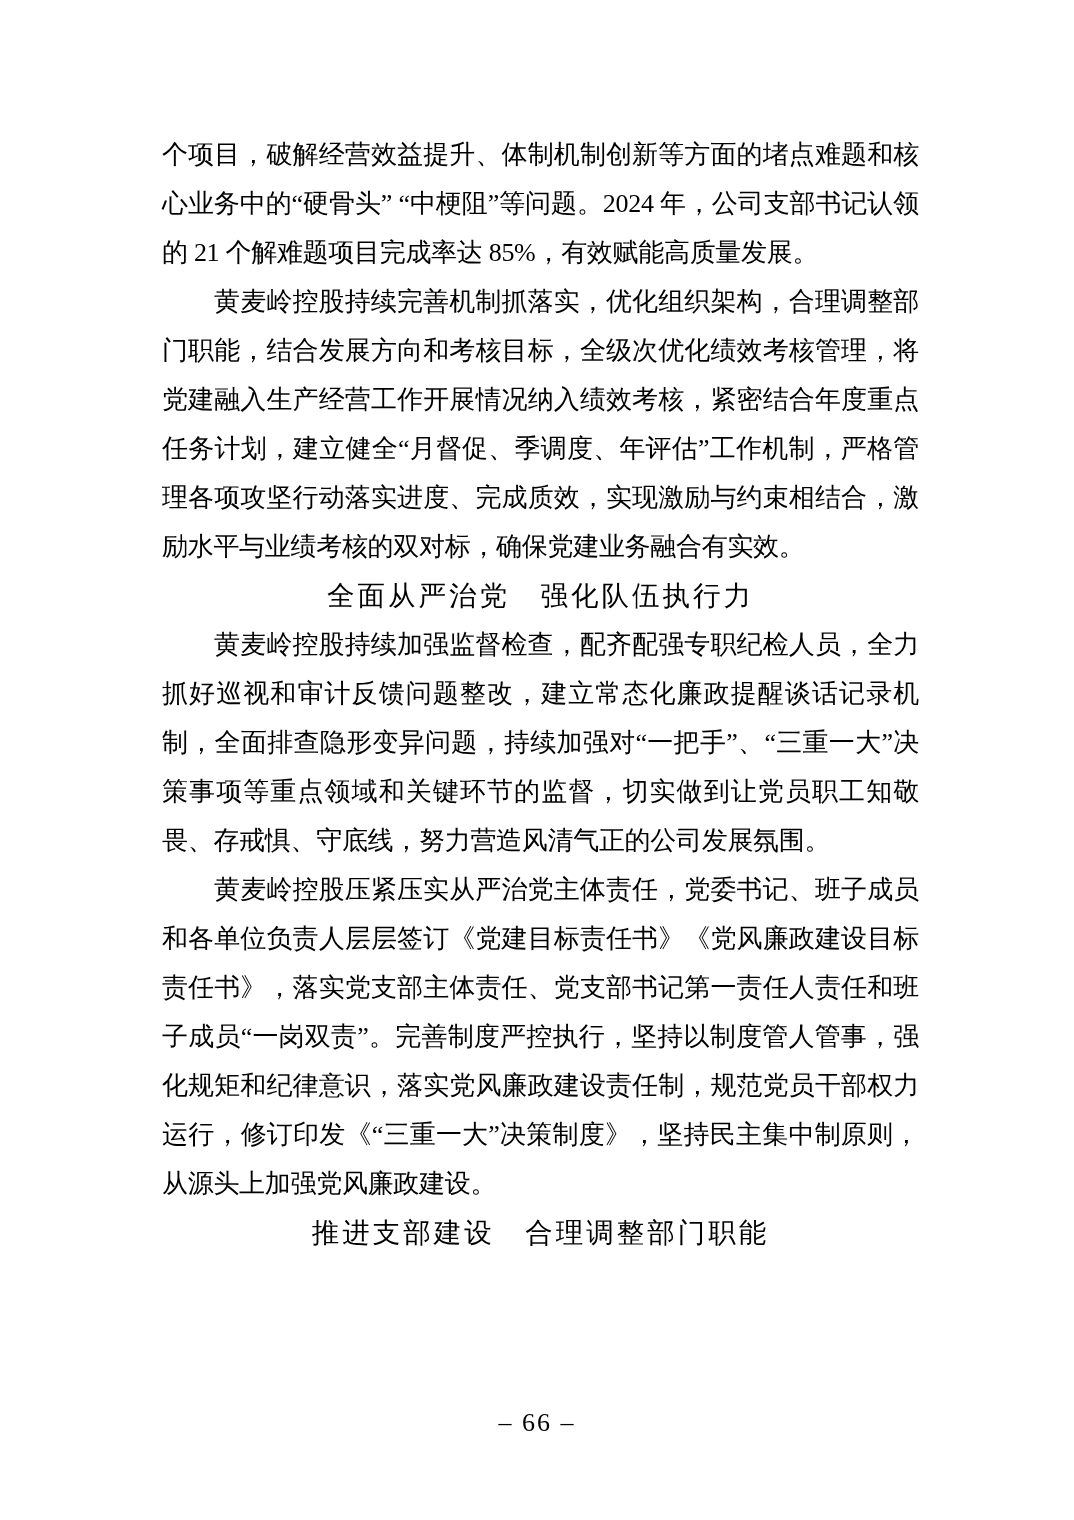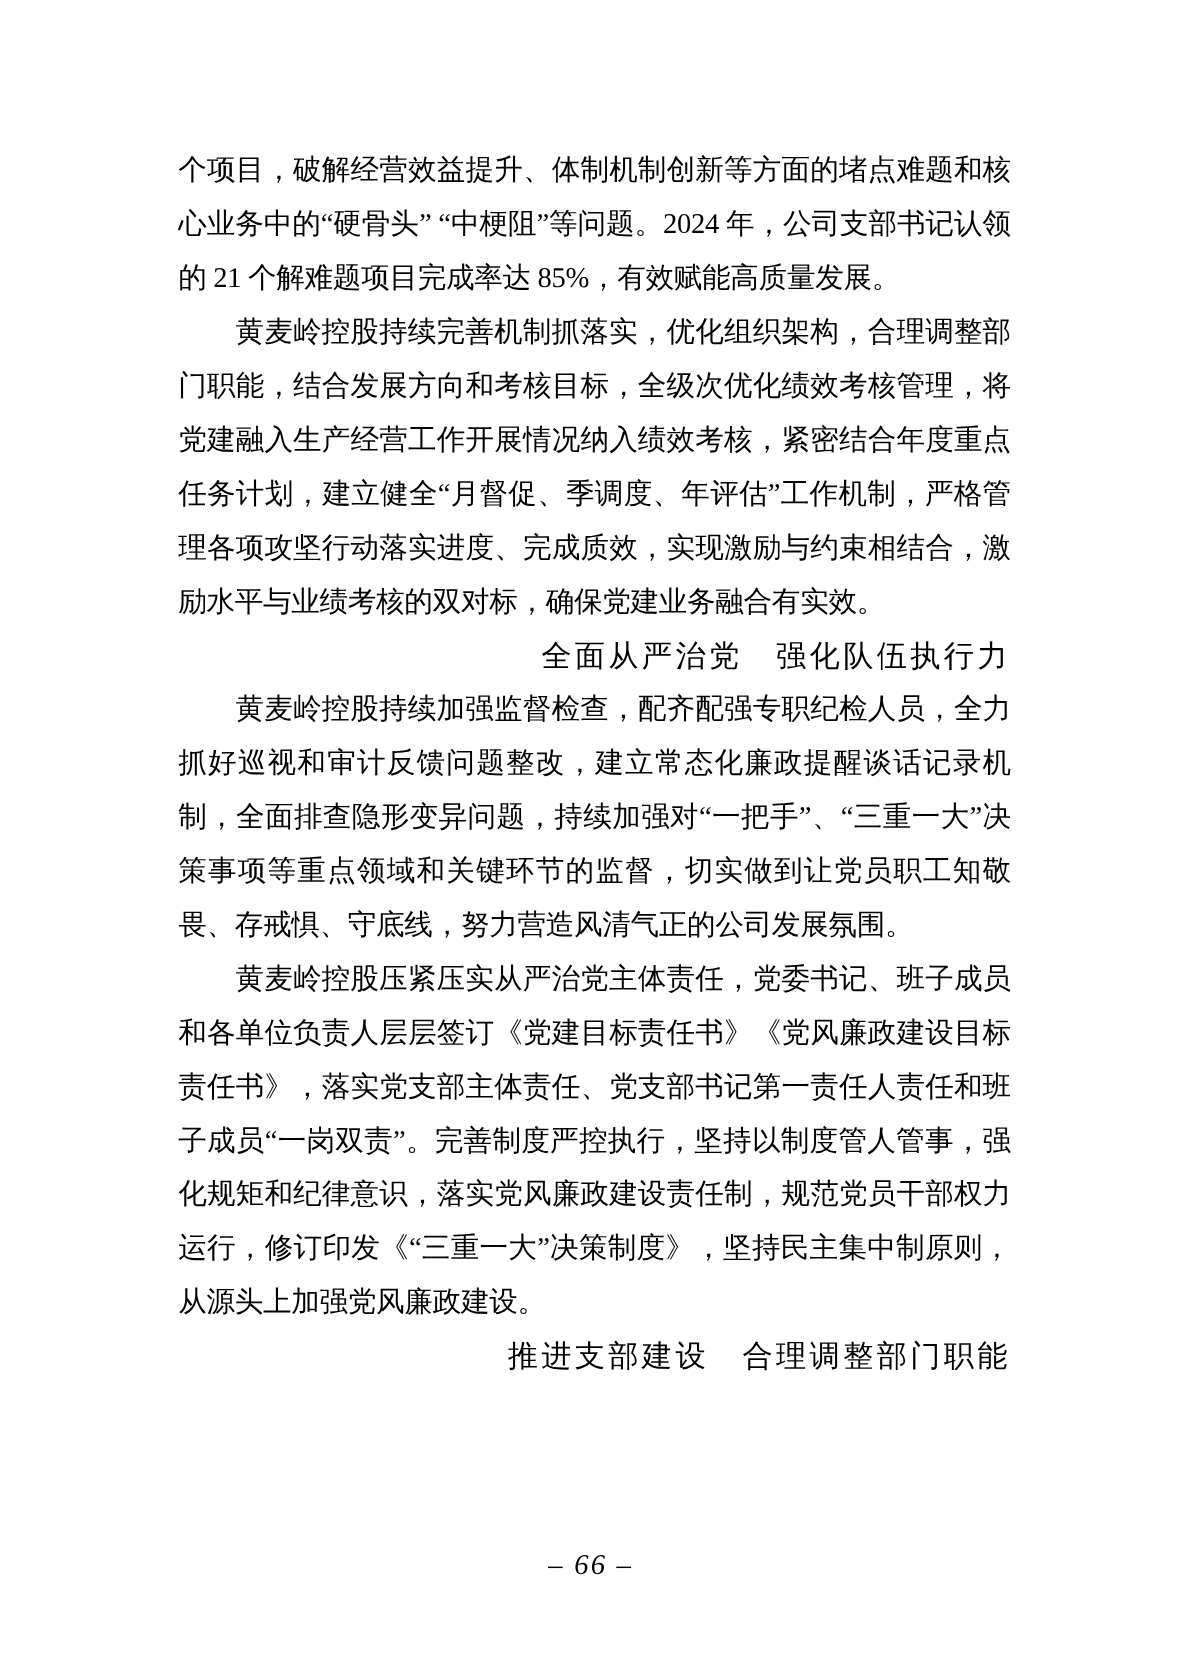--- a/index.html
+++ b/index.html
@@ -33,34 +33,33 @@
     font-kerning: none;
   }
   .para.indented {
     text-indent: 2em;
   }
   .heading {
     margin: 0;
     font-size: 27.5px;
     line-height: 49px;
     font-weight: normal;
-    text-align: right;
+    text-align: center;
     letter-spacing: 3px;
   }
   .footer {
     position: absolute;
     left: 0;
     right: 0;
     top: 1405px;
     text-align: center;
     font-size: 26px;
     line-height: 36px;
     letter-spacing: 2px;
     color: #000000;
-    font-style: italic;
   }
 </style>
 </head>
 <body>
 
 <div class="page">
 
   <main class="content">
 
     <p class="para">个项目，破解经营效益提升、体制机制创新等方面的堵点难题和核心业务中的“硬骨头” “中梗阻”等问题。2024 年，公司支部书记认领的 21 个解难题项目完成率达 85%，有效赋能高质量发展。</p>

